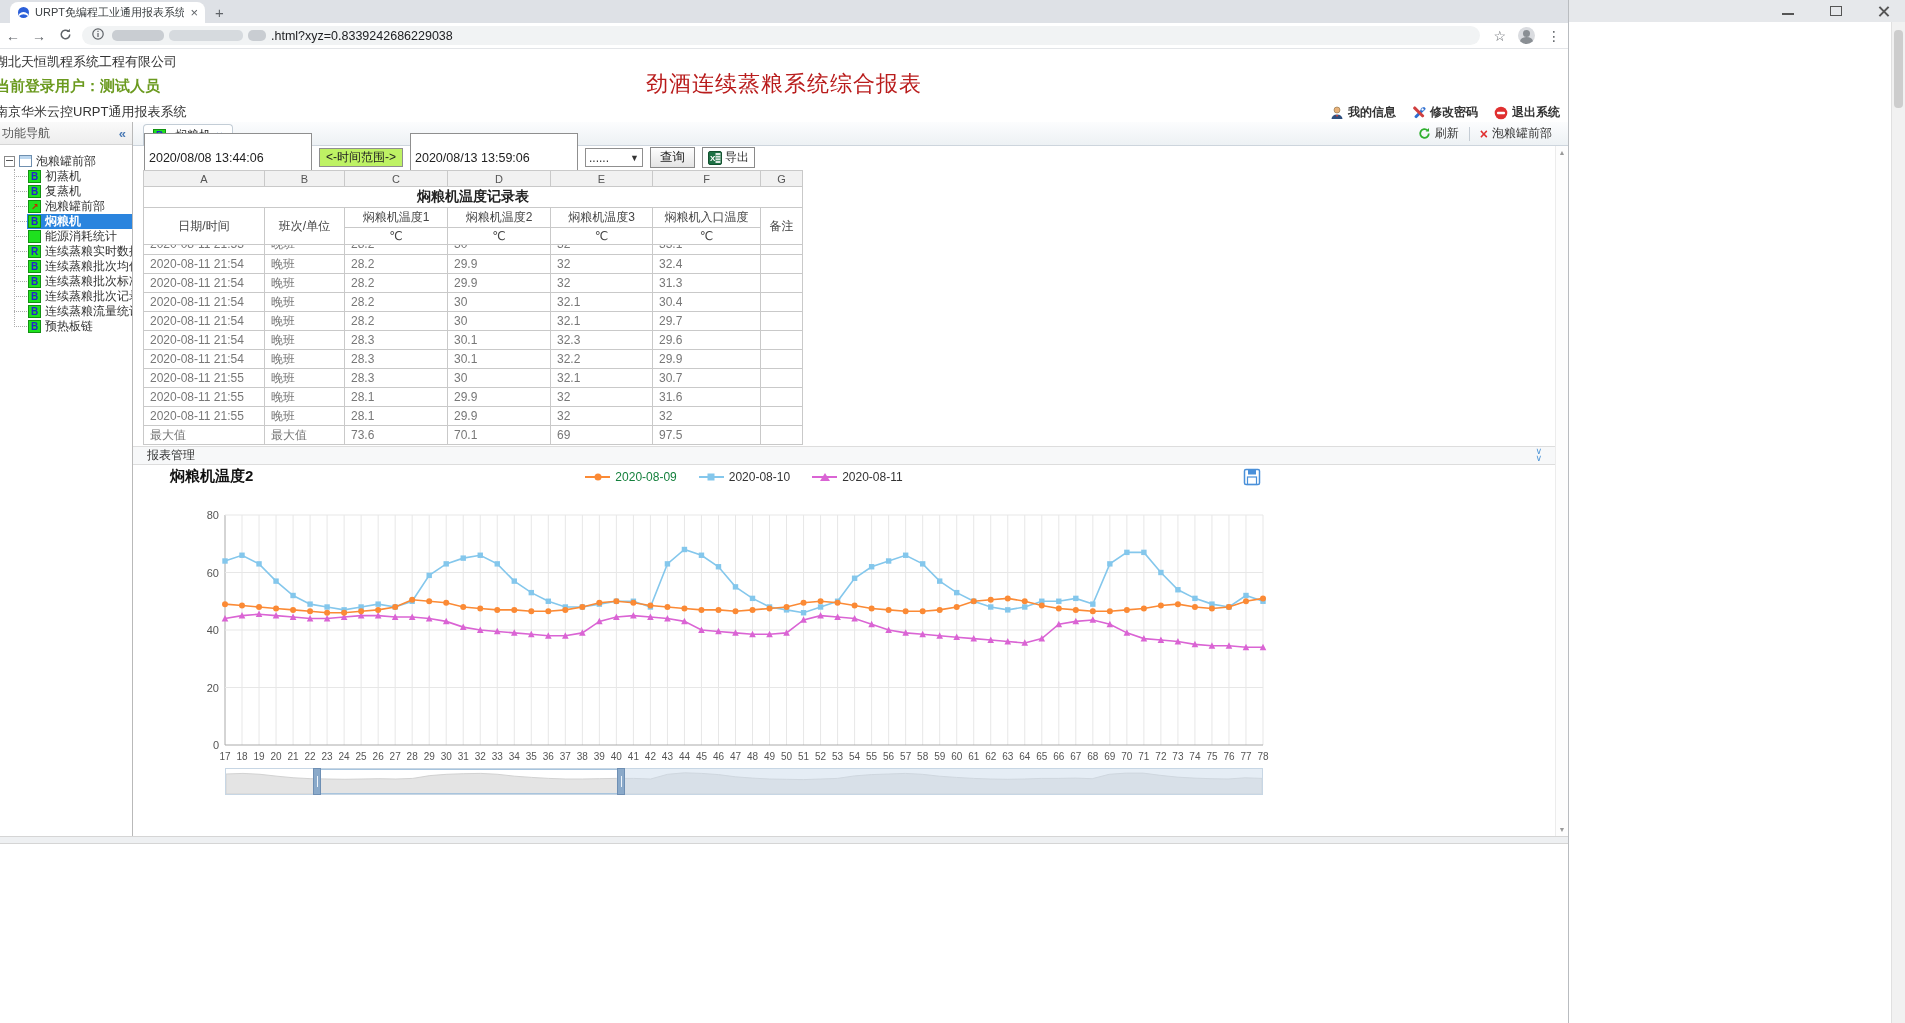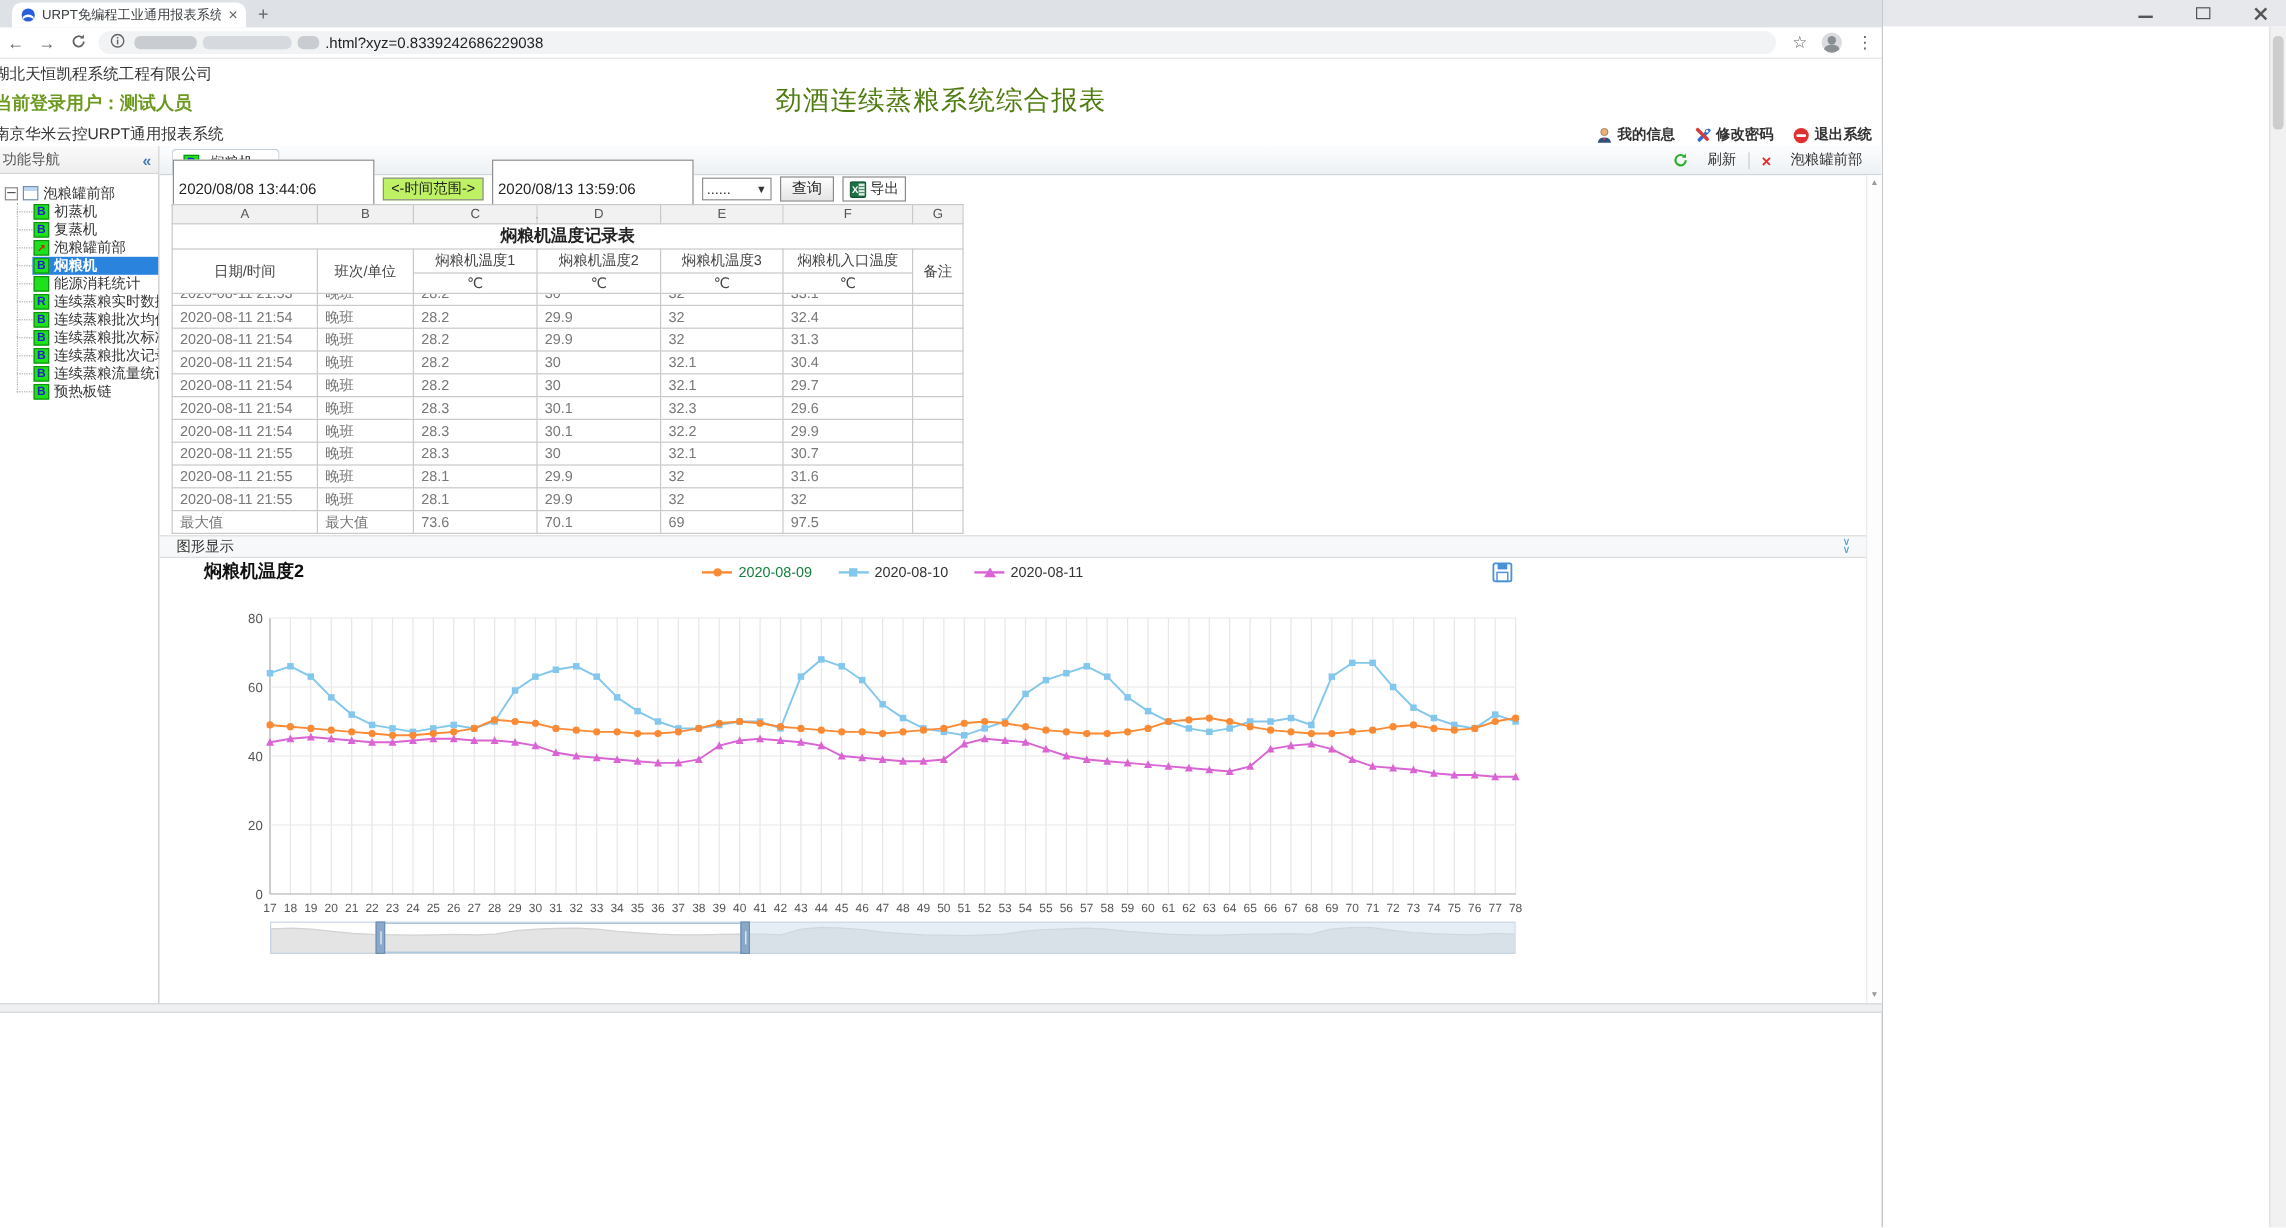--- a/index.html
+++ b/index.html
@@ -65,21 +65,21 @@
   .ti-chart{background:#1ee11e;border:1px solid #119111;color:#cc2200;font-size:9px;}
   .ti-plain{background:#1ee11e;border:1px solid #119111;}
   
   .main{flex:1;position:relative;background:#fff;overflow:hidden;}
   .tabbar{position:absolute;left:0;top:0;right:0;height:23px;background:linear-gradient(#fcfdfe,#edf1f4);
           border-bottom:1px solid #cdd5dd;display:flex;align-items:flex-end;}
   .etab{margin-left:10px;height:21px;background:#fff;border:1px solid #c3cdd6;border-bottom:none;border-radius:4px 4px 0 0;
         display:flex;align-items:center;gap:5px;padding:0 9px;font-size:12px;color:#222;position:relative;top:1px;cursor:pointer;}
   .etab .x{color:#7b9bd2;font-weight:bold;cursor:pointer;}
   .tabbar-right{margin-left:auto;display:flex;align-items:center;gap:10px;padding:0 16px 3px 0;color:#333;}
-  .tr-item{display:flex;align-items:center;gap:16px;cursor:pointer;}
+  .tr-item{display:flex;align-items:center;gap:4px;cursor:pointer;}
   .vdiv{width:1px;height:14px;background:#c5cdd5;}
   .red-x{color:#e03030;font-weight:bold;font-size:14px;line-height:12px;}
   
   .qtoolbar{position:absolute;left:0;top:23px;right:12px;height:25px;display:flex;align-items:center;gap:7px;padding-left:11px;}
   .dtinput{width:158px;height:17px;border:1px solid #8f8f8f;font-size:12.5px;padding:15px 4px;color:#222;
            font-family:"Liberation Sans","DejaVu Sans",sans-serif;}
   .rangebox{border:1px solid #8f8f8f;height:17px;line-height:17px;padding:0 6px;font-size:12px;color:#222;background:#bef264;}
   .dropdown{border:1px solid #8f8f8f;width:50px;height:17px;display:flex;align-items:center;justify-content:space-between;
             padding:0 3px;background:#fff;cursor:pointer;}
   .dropdown .arr{font-size:9px;color:#333;}
@@ -175,21 +175,21 @@
       <span>.html?xyz=0.8339242686229038</span>
     </div>
     <span class="right-ico">☆</span>
     <span class="avatar"></span>
     <span class="right-ico">⋮</span>
   </div>
 
   <div class="pagehead">
     <div class="companyline">湖北天恒凯程系统工程有限公司</div>
     <div class="userline" id="userline" style="color: rgb(107, 154, 31);">当前登录用户：测试人员</div>
-    <div class="ptitle" id="ptitle" style="color: #4d7c0f;">劲酒连续蒸粮系统综合报表</div>
+    <div class="ptitle" id="ptitle" style="color: #b91c1c;">劲酒连续蒸粮系统综合报表</div>
     <div class="subline">南京华米云控URPT通用报表系统</div>
     <div class="headactions">
       <span class="act">
         <svg width="14" height="14" viewBox="0 0 14 14">
           <circle cx="7" cy="4" r="3" fill="#e8b27a" stroke="#8a6a3a" stroke-width="0.6"></circle>
           <path d="M1.5 13 Q2 8.5 7 8.5 Q12 8.5 12.5 13 Z" fill="#2f4f7f"></path>
           <path d="M5.5 9 L7 11 L8.5 9 Z" fill="#c9423a"></path>
         </svg>
         <span>我的信息</span>
       </span>
@@ -517,21 +517,21 @@
                 <td>70.1</td>
                 <td>69</td>
                 <td>97.5</td>
                 <td></td>
               </tr>
             </tbody>
         </table>
       </div>
 
       <div class="graphbar">
-        <span>图形显示</span>
+        <span>报表管理</span>
         <span class="dblchev">
           <span>∨</span>
             <span>∨</span>
         </span>
       </div>
 
       <div class="charttitle">焖粮机温度2</div>
       <div class="chart-legend" id="legend">
           <span class="lgitem">
             <span class="lgmark">

